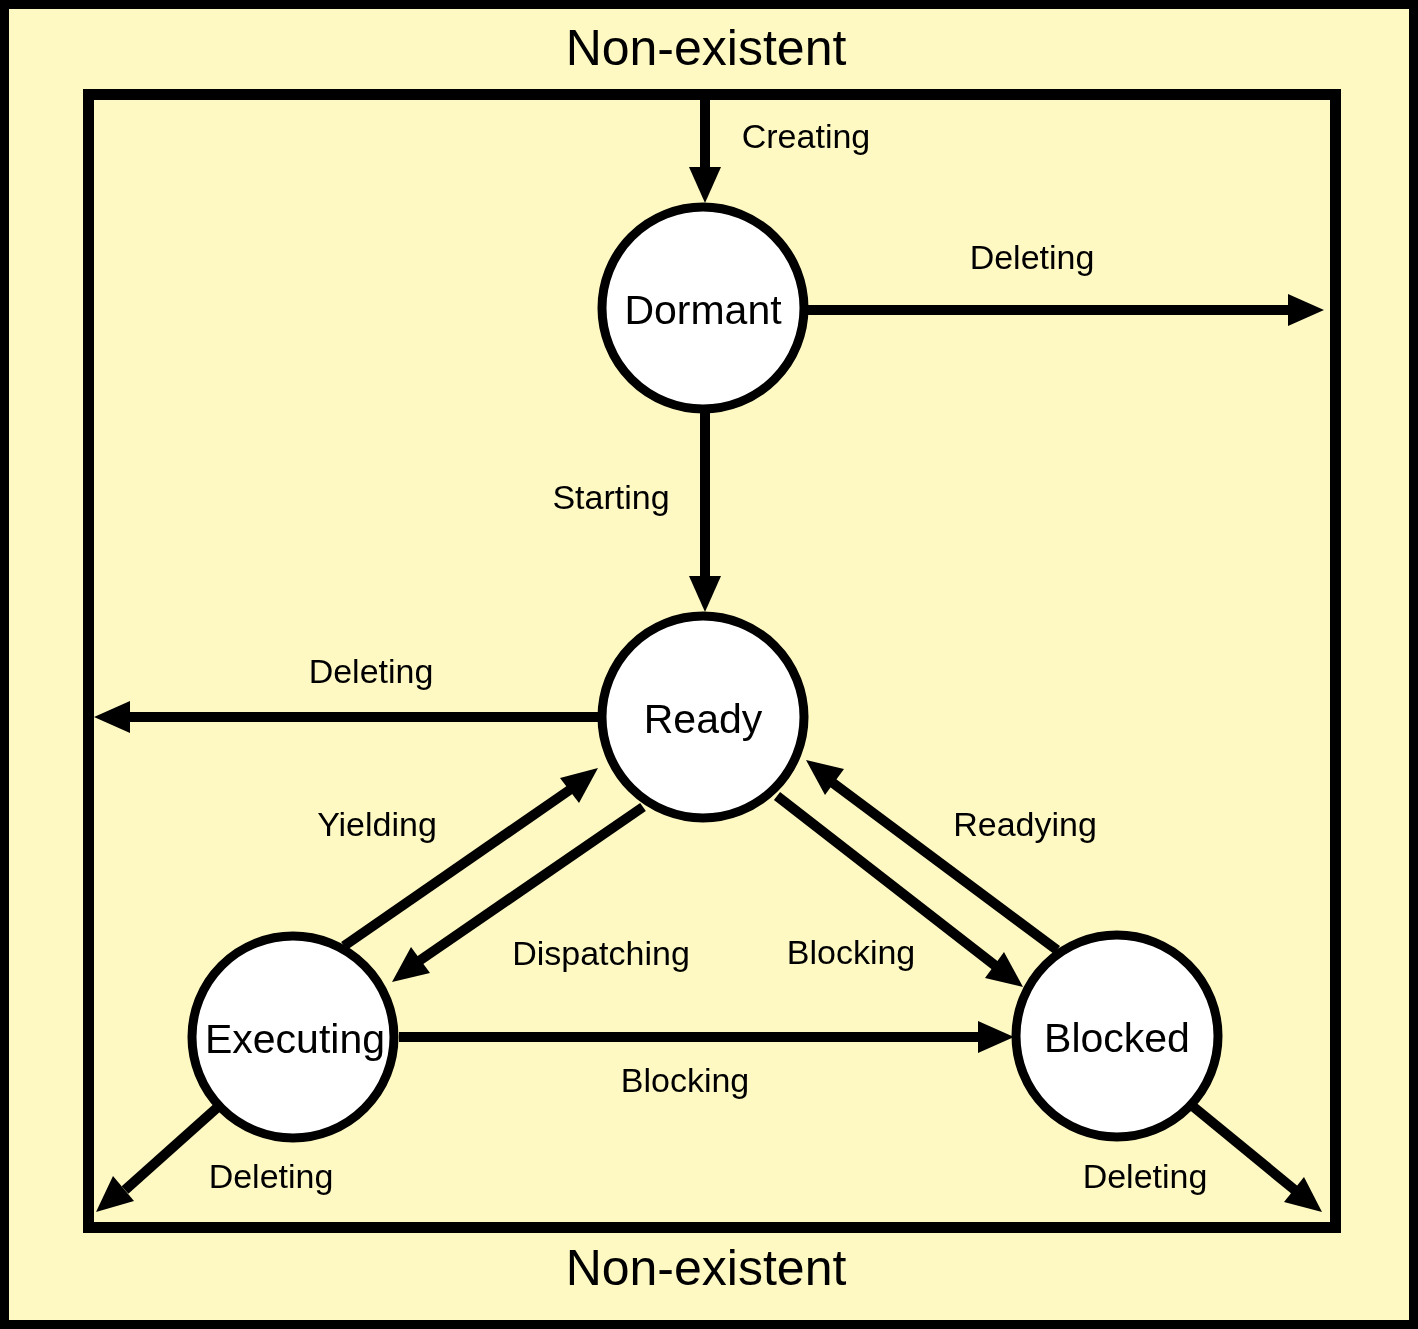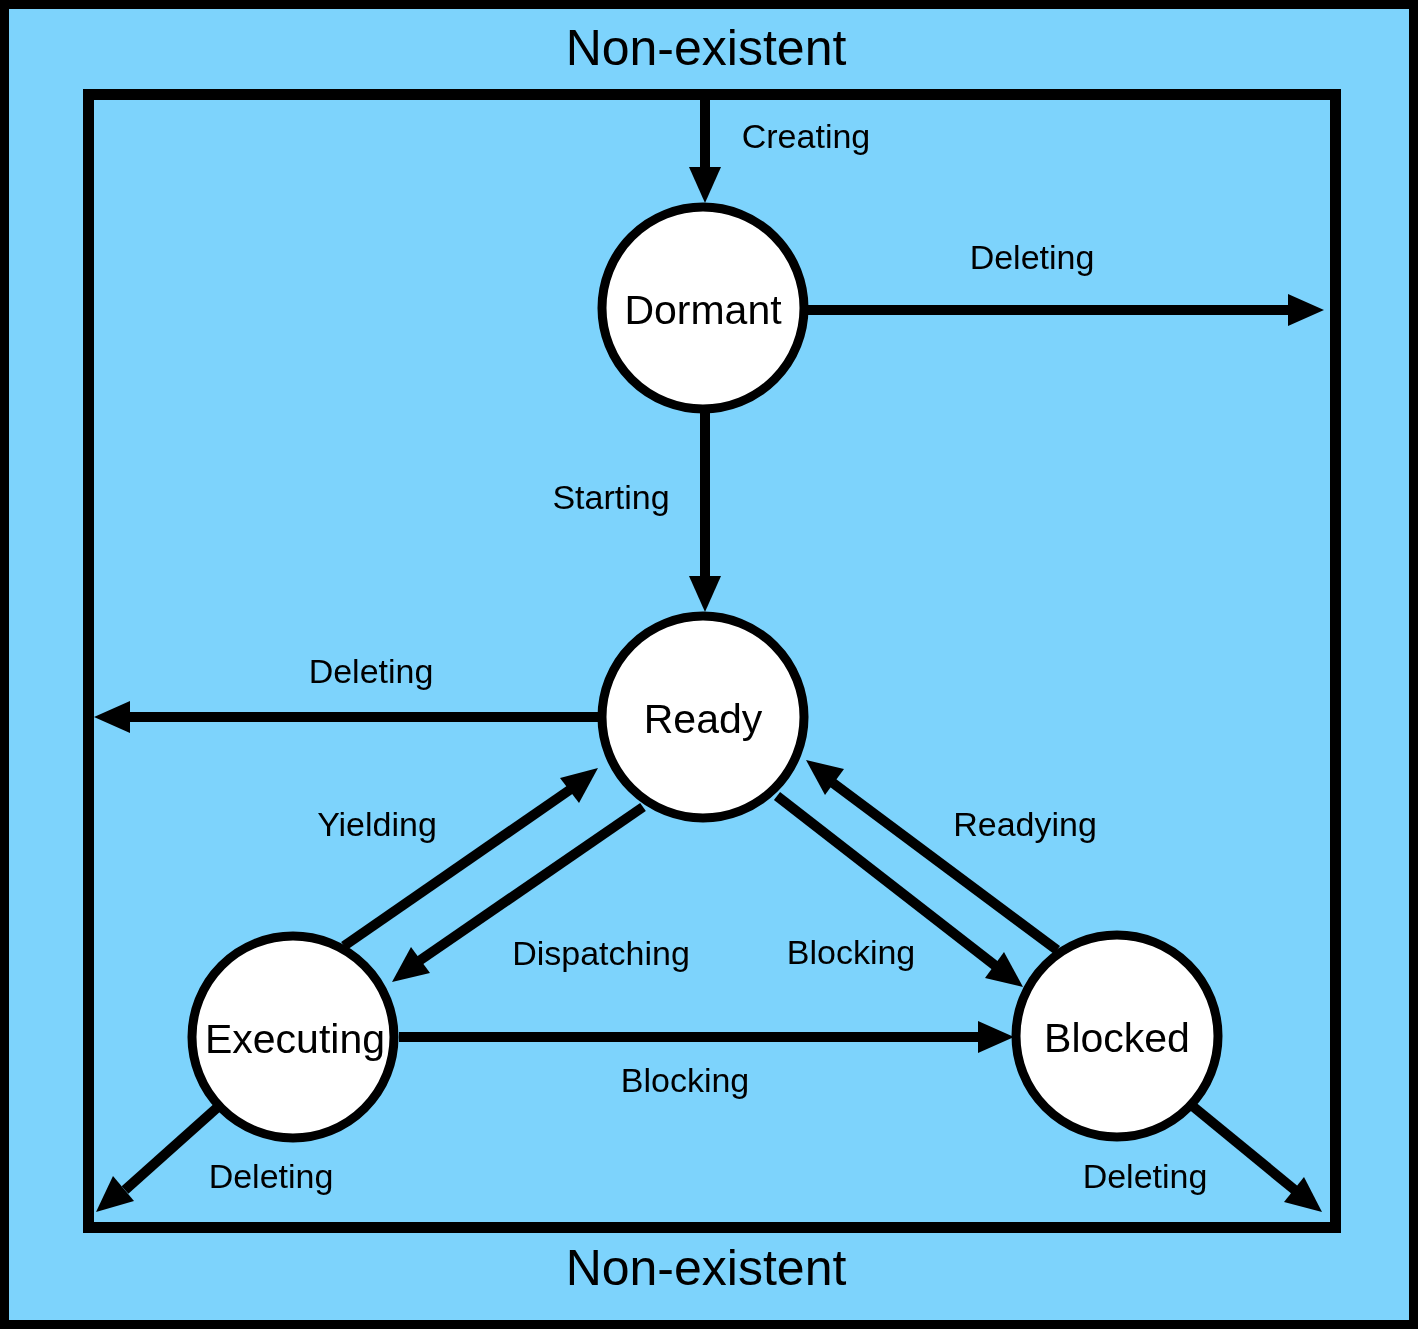--- a/index.html
+++ b/index.html
@@ -4,21 +4,21 @@
 <style>
   html, body {
     margin: 0;
     padding: 0;
     background: #ffffff;
   }
   .canvas {
     position: relative;
     width: 1418px;
     height: 1329px;
-    background: #7dd3fc;
+    background: #fef9c3;
     font-family: "Liberation Sans", sans-serif;
   }
   svg { display: block; }
   .shape {
     stroke: #000000;
     fill: none;
   }
   .state-circle {
     stroke: #000000;
     stroke-width: 9;

